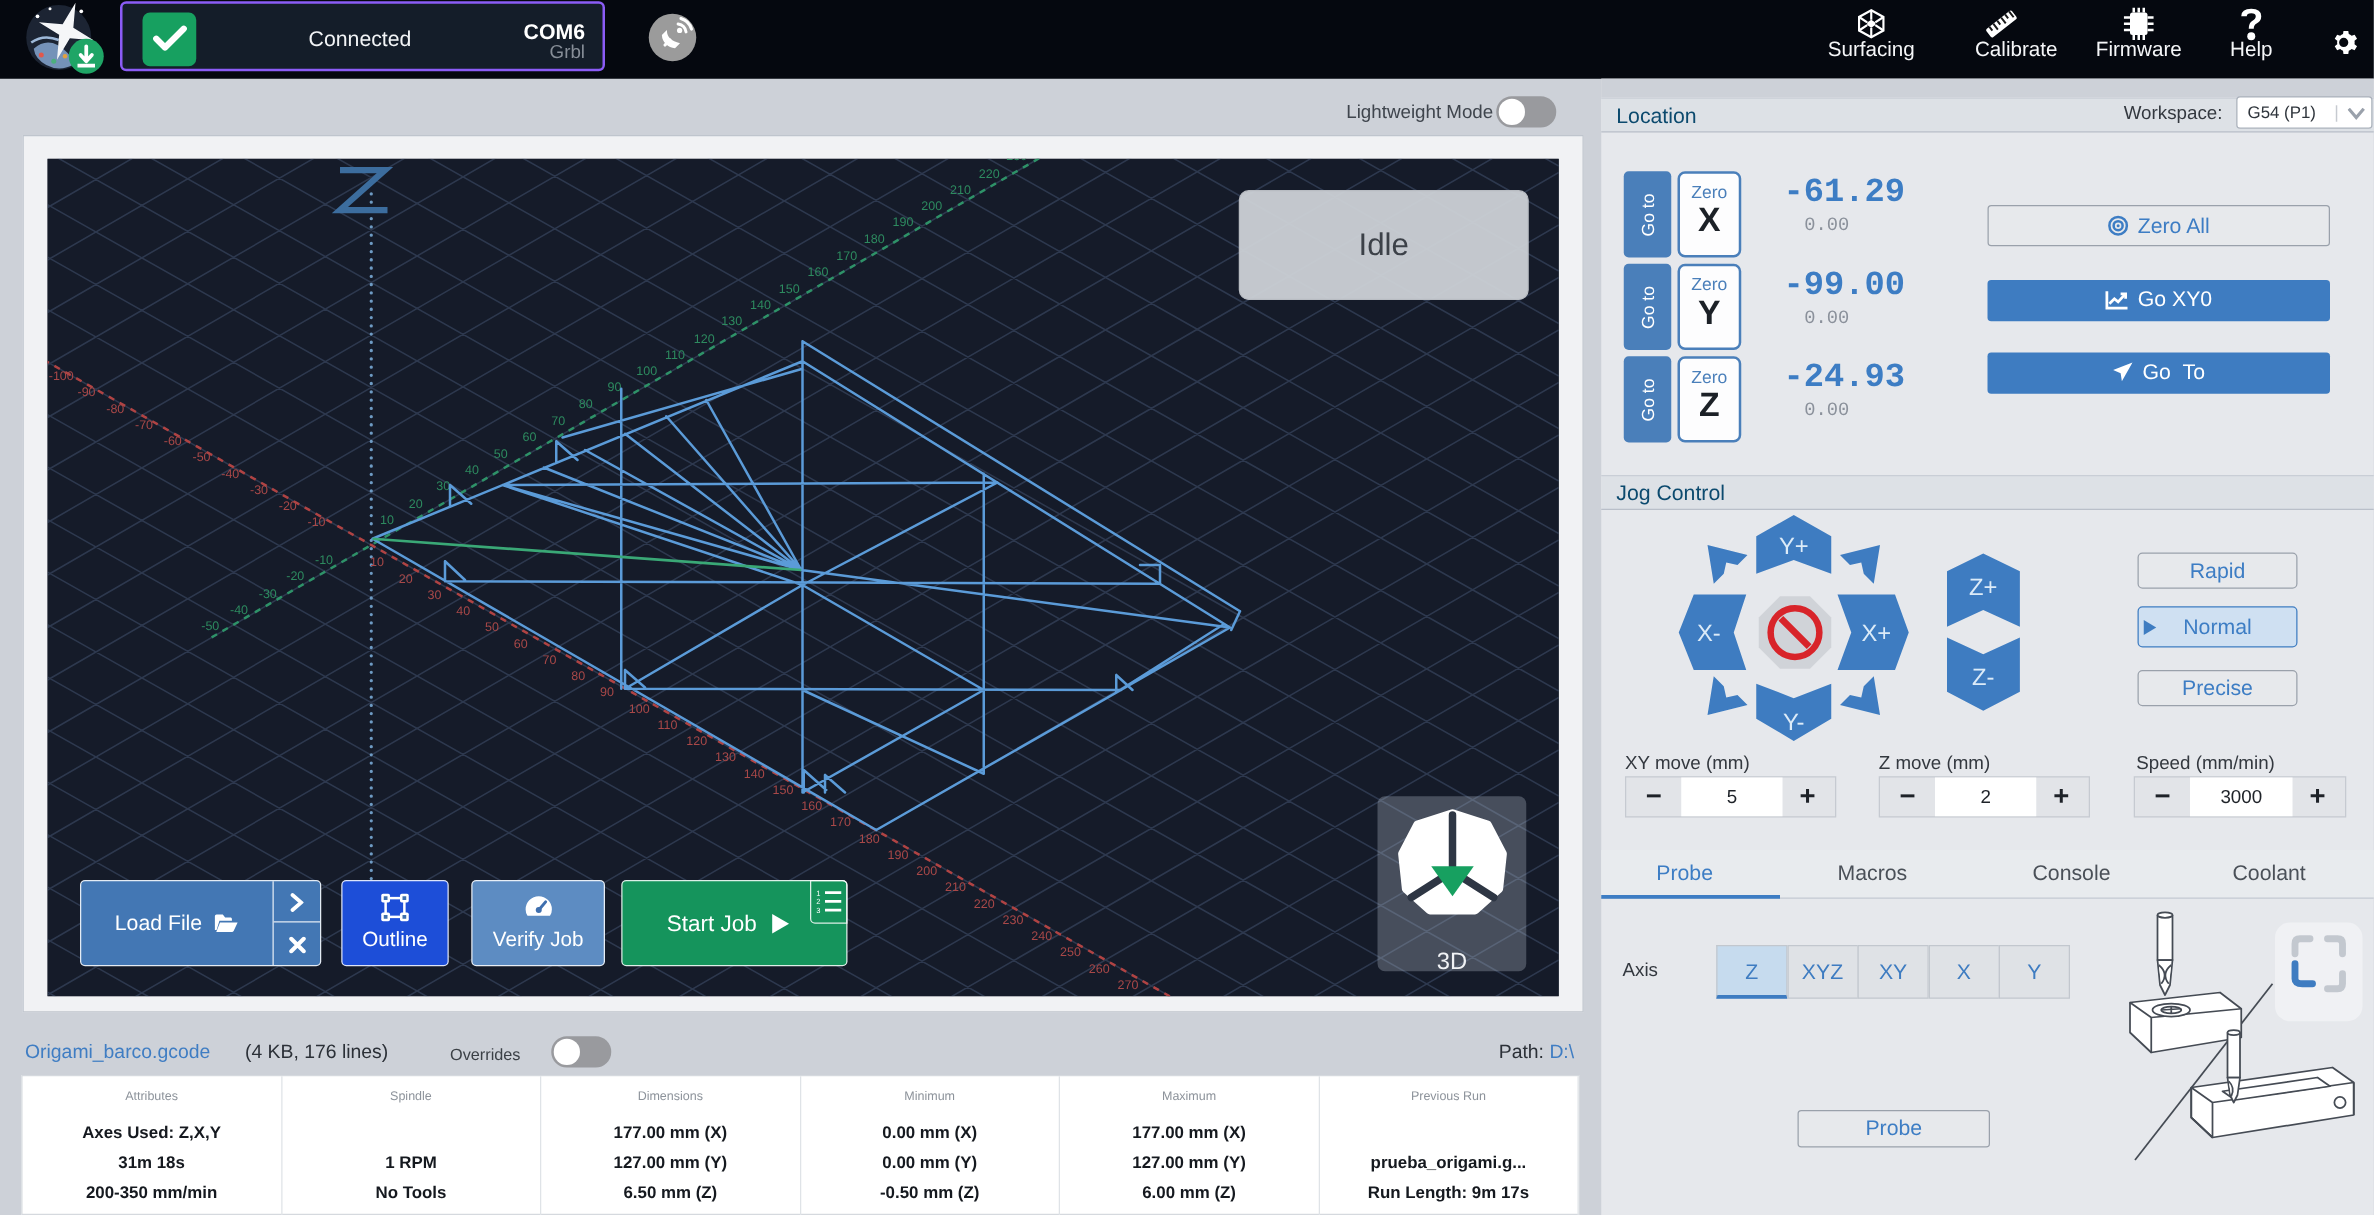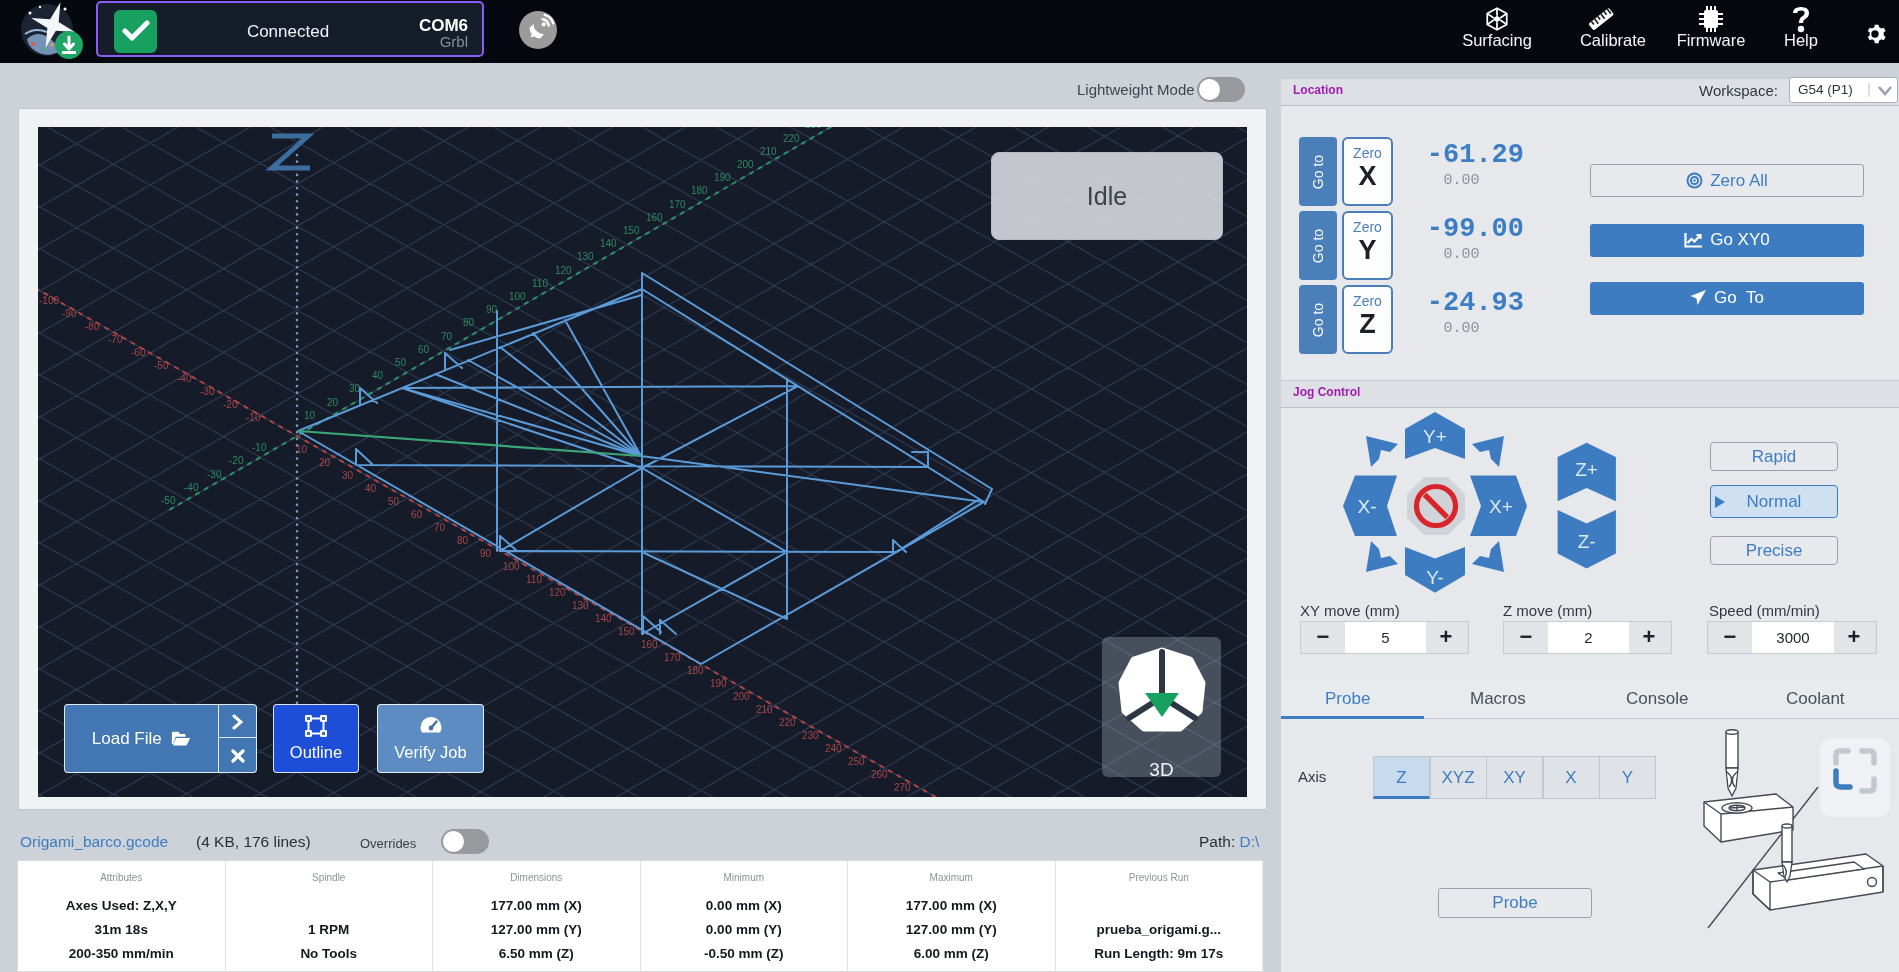--- a/index.html
+++ b/index.html
@@ -48,21 +48,21 @@
 #pathlab{position:absolute;left:1199px;top:9px;font-size:15.5px;color:#2b3037;}
 #pathlab b{color:#3f7dc3;font-weight:normal;}
 #ftable{position:absolute;left:17px;top:860px;width:1247px;height:112px;background:#fff;border:1px solid #d5d9de;}
 .fcol{position:absolute;top:0;height:112px;border-right:1px solid #dfe3e7;}
 .fcol .h{position:absolute;top:11px;width:100%;text-align:center;font-size:10px;color:#8d939b;}
 .fcol .r{position:absolute;width:100%;text-align:center;font-size:13.5px;font-weight:bold;color:#15191f;}
 
 #rcol{position:absolute;left:1281px;top:63px;width:618px;height:909px;background:#e6e8ec;}
 #rcol .topstrip{position:absolute;left:0;top:0;width:618px;height:15px;background:#cdd1d8;}
 .sechdr{position:absolute;left:0;width:618px;background:#dde1e6;border-bottom:1px solid #b9bfc9;border-top:1px solid #c9ced6;}
-.sechdr .t{position:absolute;left:12px;font-size:12px;font-weight:bold;color:#a21caf;}
+.sechdr .t{position:absolute;left:12px;font-size:17px;font-weight:normal;color:#0c4a6e;}
 .bluebtn{position:absolute;background:#3e7cc1;border-radius:3px;color:#fff;text-align:center;font-size:17px;}
 .graybtn{position:absolute;background:#e7e9ec;border:1px solid #9aa1ab;border-radius:3px;color:#3d7dc4;text-align:center;font-size:17px;}
 .dro-goto{position:absolute;left:18px;width:38px;height:69px;background:#4a7fba;border-radius:4px;}
 .dro-goto span{position:absolute;left:50%;top:50%;transform:translate(-50%,-50%) rotate(-90deg);color:#fff;font-size:14px;white-space:nowrap;}
 .dro-zero{position:absolute;left:61px;width:51px;height:69px;background:#fdfdfe;border:2px solid #4a7fba;border-radius:6px;text-align:center;}
 .dro-zero .z{display:block;margin-top:7px;font-size:14px;color:#4a7fba;line-height:1;}
 .dro-zero .a{display:block;margin-top:3px;font-size:27px;font-weight:bold;color:#1c2127;line-height:1;}
 .dro-val{position:absolute;width:125px;text-align:right;font-family:"Liberation Mono",monospace;font-size:27px;font-weight:bold;color:#3d7dc4;}
 .dro-sub{position:absolute;width:125px;text-align:center;font-family:"Liberation Mono",monospace;font-size:15px;color:#8b919b;}
 .modebtn{position:absolute;left:429px;width:128px;height:29px;border-radius:4px;background:#e7e9ec;border:1px solid #9aa1ab;color:#3d7dc4;text-align:center;font-size:17px;line-height:27px;}
@@ -276,20 +276,35 @@
             <rect x="18" y="3" width="3" height="3"></rect>
             <rect x="3" y="18" width="3" height="3"></rect>
             <rect x="18" y="18" width="3" height="3"></rect>
           </g>
         </svg><div class="cap">Outline</div></div>
 <div class="vbtn" id="btn-verify"><svg class="ic" width="26" height="24" viewBox="0 0 26 24">
           <path d="M13 3 A 10.5 10.5 0 0 0 2.5 13.5 Q2.5 16.5 4 18.5 L22 18.5 Q23.5 16.5 23.5 13.5 A 10.5 10.5 0 0 0 13 3 Z" fill="#fff"></path>
           <path d="M13 14 L18.5 7.5" stroke="#3f6fae" stroke-width="2.4" stroke-linecap="round"></path>
           <circle cx="13" cy="14" r="2.4" fill="#3f6fae"></circle>
         </svg><div class="cap">Verify Job</div></div>
+<div class="vbtn" id="btn-start">
+        <div class="txt">Start Job &nbsp;<svg width="17" height="18" viewBox="0 0 14 16" style="vertical-align:-3px">
+            <path d="M1 1 L13 8 L1 15 Z" fill="#fff"></path>
+          </svg></div>
+<div class="corner"><svg width="22" height="22" viewBox="0 0 22 22" style="margin:5px 0 0 4px">
+            <g stroke="#fff" stroke-width="2.2">
+              <path d="M7 4 H20 M7 11 H20 M7 18 H20"></path>
+            </g>
+            <g fill="#fff" font-size="6" font-family="Liberation Sans">
+<text x="0" y="6.5">1</text>
+              <text x="0" y="13.5">2</text>
+              <text x="0" y="20.5">3</text>
+            </g>
+          </svg></div>
+      </div>
 <div id="box3d">
         <svg class="abs" style="left:16px;top:10px" width="88" height="108" viewBox="0 0 88 108">
 <path d="M44 4 L72 13 L84 36 L81 64 L62 81 L26 81 L7 64 L4 36 L16 13 Z" fill="#fff" stroke="#fff" stroke-width="7" stroke-linejoin="round"></path>
 <g stroke="#2e3644" stroke-width="6" fill="none" stroke-linecap="round">
             <path d="M44 50 L44 5 M44 50 L11 71 M44 50 L77 71"></path>
           </g>
 <path d="M27 46 L61 46 L44 70 Z" fill="#17a060"></path>
 </svg>
         <div class="cap">3D</div>
       </div>

